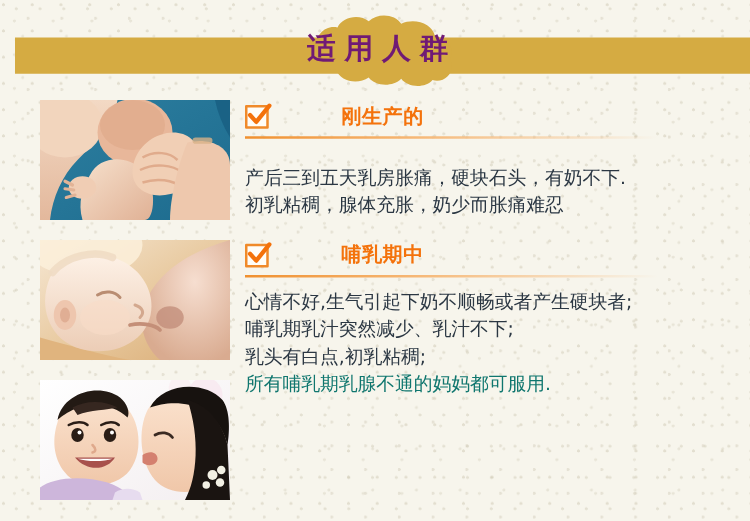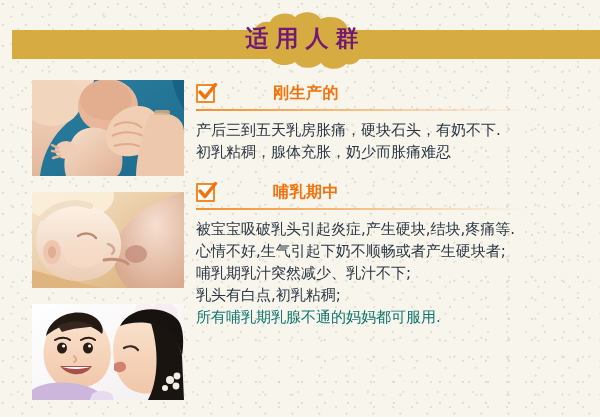--- a/index.html
+++ b/index.html
@@ -136,21 +136,21 @@
   }
   .body-line {
     color: #2b3743;
     font-size: 15px;
     line-height: 22px;
     letter-spacing: 0px;
     white-space: nowrap;
     font-family: "DejaVu Sans", "Liberation Sans", sans-serif;
   }
   .body-line.accent { color: #0f766e; }
-  .sec1 .body-lines { margin-top: 8px; }
+  .sec1 .body-lines { margin-top: 20px; }
   .sec1 { margin-bottom: 16px; }
   .sec2 .body-lines { margin-top: 8px; }
 </style>
 </head>
 <body>
 
 <div class="page"></div>
 
 <div class="header">
   <div class="header-band"></div>
@@ -337,21 +337,20 @@
     <div class="section-head">
       <span class="checkbox-icon">
         <svg width="22" height="22" viewBox="0 0 22 22" xmlns="http://www.w3.org/2000/svg">
           <path d="M4 11 L9 16.5 L19.5 3.5" stroke="#f4720b" stroke-width="3.4" fill="none" stroke-linecap="round" stroke-linejoin="round"></path>
         </svg>
       </span>
       <span class="section-title">哺乳期中</span>
     </div>
     <div class="rule"></div>
     <div class="body-lines">
-      <div class="body-line">被宝宝吸破乳头引起炎症,产生硬块,结块,疼痛等.</div>
       <div class="body-line">心情不好,生气引起下奶不顺畅或者产生硬块者;</div>
       <div class="body-line">哺乳期乳汁突然减少、乳汁不下;</div>
       <div class="body-line">乳头有白点,初乳粘稠;</div>
       <div class="body-line accent">所有哺乳期乳腺不通的妈妈都可服用.</div>
     </div>
   </div>
 
 </div>
 
 </body></html>

